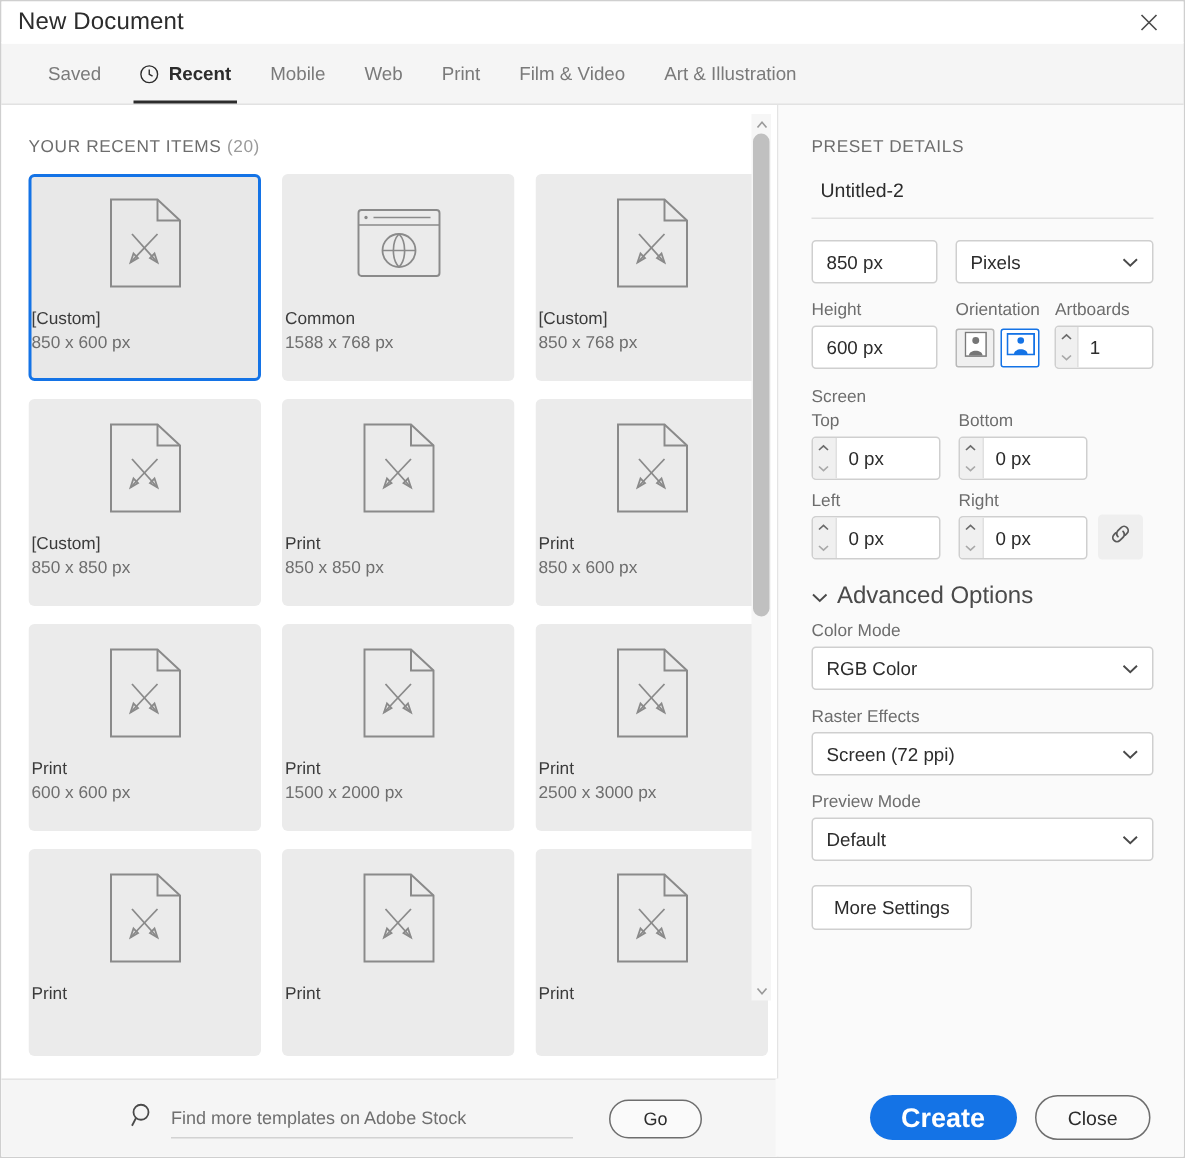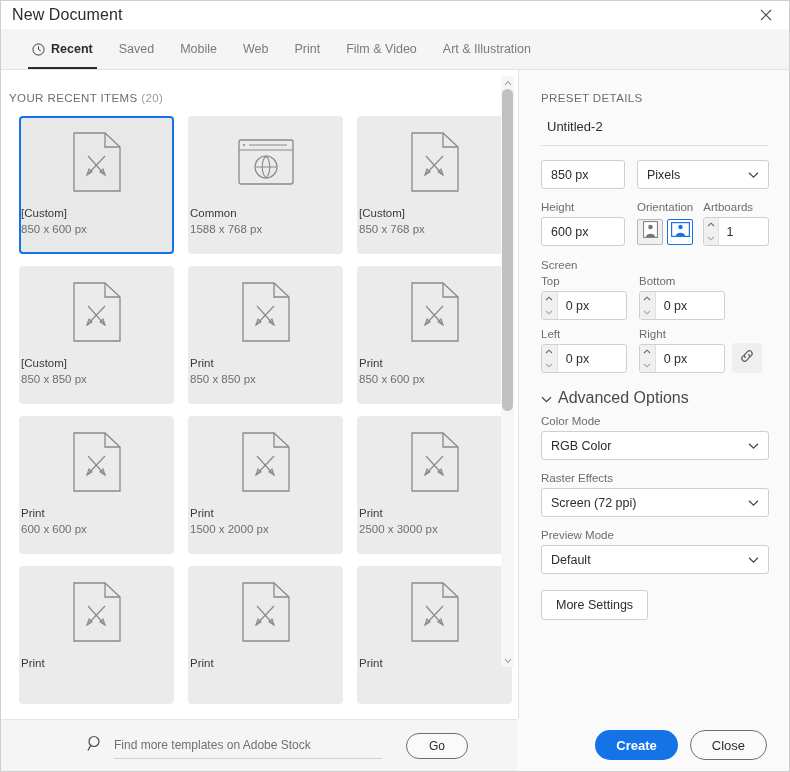--- a/index.html
+++ b/index.html
@@ -74,21 +74,21 @@
   .grid-area {
     flex: 1;
     position: relative;
     overflow: hidden;
     padding: 0 0 0 0;
   }
   .section-title {
     font-size: 11.5px;
     color: #6d6d6d;
     letter-spacing: .4px;
-    padding: 22px 0 12px 8px;
+    padding: 22px 0 12px 18px;
   }
   .section-title .count { color: #9a9a9a; }
   .cards {
     display: grid;
     grid-template-columns: repeat(3, 155px);
     gap: 12px 14px;
     padding: 0 0 0 18px;
   }
   .card {
     width: 155px; height: 138px;
@@ -287,21 +287,21 @@
     width: 272px; height: 52px;
     background: #fafafa;
     display: flex; align-items: center; justify-content: flex-end;
     gap: 12px;
     padding-right: 22px;
   }
   .btn-primary {
     height: 30px; padding: 0 21px;
     background: #1473e6; color: #ffffff;
     border: none; border-radius: 15px;
-    font-size: 13px; font-weight: bold; cursor: pointer;
+    font-size: 18px; font-weight: bold; cursor: pointer;
     font-family: "Liberation Sans", sans-serif;
   }
   .btn-secondary {
     height: 30px; padding: 0 21px;
     background: #fafafa; color: #2c2c2c;
     border: 1px solid #6e6e6e; border-radius: 15px;
     font-size: 13px; cursor: pointer;
     font-family: "Liberation Sans", sans-serif;
   }
   .gap10 { width: 10px; }
@@ -316,31 +316,31 @@
   <div class="titlebar">
     <span class="title">New Document</span>
     <div class="close-x">
       <svg width="12" height="12" viewBox="0 0 12 12">
         <path d="M1 1 L11 11 M11 1 L1 11" stroke="#4a4a4a" stroke-width="1.1" fill="none"></path>
       </svg>
     </div>
   </div>
 
   <div class="tabbar">
+    <div class="tab">
+      <span>Saved</span>
+    </div>
     <div class="tab active">
       <span class="clock-icon">
         <svg width="13" height="13" viewBox="0 0 14 14">
           <circle cx="7" cy="7" r="6" fill="none" stroke="#2c2c2c" stroke-width="1"></circle>
           <path d="M7 3.6 L7 7 L9.4 8.4" fill="none" stroke="#2c2c2c" stroke-width="1"></path>
         </svg>
       </span>
       <span>Recent</span>
-    </div>
-    <div class="tab">
-      <span>Saved</span>
     </div>
     <div class="tab">
       <span>Mobile</span>
     </div>
     <div class="tab">
       <span>Web</span>
     </div>
     <div class="tab">
       <span>Print</span>
     </div>

